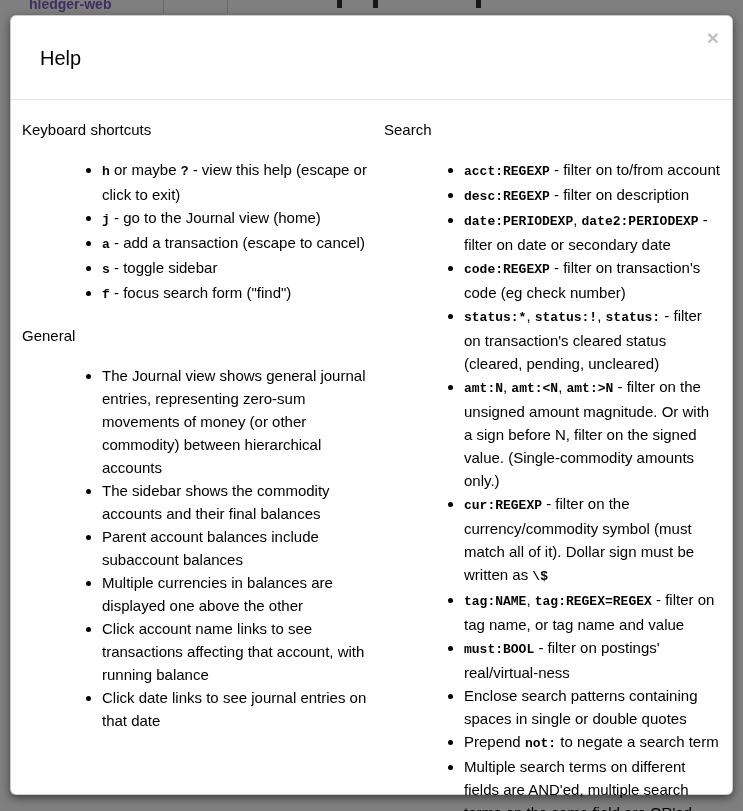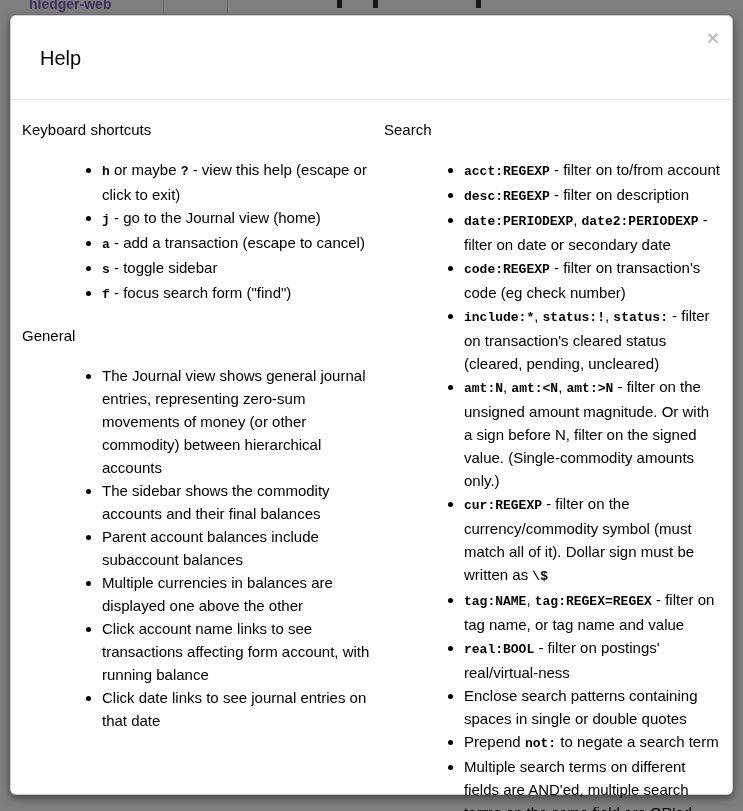--- a/index.html
+++ b/index.html
@@ -112,36 +112,36 @@
           <li><code>a</code> - add a transaction (escape to cancel)</li>
           <li><code>s</code> - toggle sidebar</li>
           <li><code>f</code> - focus search form ("find")</li>
         </ul>
         <h5 class="section-heading">General</h5>
         <ul class="help-list">
           <li>The Journal view shows general journal entries, representing zero-sum movements of money (or other commodity) between hierarchical accounts</li>
           <li>The sidebar shows the commodity accounts and their final balances</li>
           <li>Parent account balances include subaccount balances</li>
           <li>Multiple currencies in balances are displayed one above the other</li>
-          <li>Click account name links to see transactions affecting form account, with running balance</li>
+          <li>Click account name links to see transactions affecting that account, with running balance</li>
           <li>Click date links to see journal entries on that date</li>
         </ul>
       </div>
     <div class="help-col-right" id="col-right">
         <h5 class="section-heading">Search</h5>
         <ul class="help-list">
           <li><code>acct:REGEXP</code> - filter on to/from account</li>
           <li><code>desc:REGEXP</code> - filter on description</li>
           <li><code>date:PERIODEXP</code>, <code>date2:PERIODEXP</code> - filter on date or secondary date</li>
           <li><code>code:REGEXP</code> - filter on transaction's code (eg check number)</li>
-          <li><code>include:*</code>, <code>status:!</code>, <code>status:</code> - filter on transaction's cleared status (cleared, pending, uncleared)</li>
+          <li><code>status:*</code>, <code>status:!</code>, <code>status:</code> - filter on transaction's cleared status (cleared, pending, uncleared)</li>
           <li><code>amt:N</code>, <code>amt:&lt;N</code>, <code>amt:&gt;N</code> - filter on the unsigned amount magnitude. Or with a sign before N, filter on the signed value. (Single-commodity amounts only.)</li>
           <li><code>cur:REGEXP</code> - filter on the currency/commodity symbol (must match all of it). Dollar sign must be written as <code>\$</code></li>
           <li><code>tag:NAME</code>, <code>tag:REGEX=REGEX</code> - filter on tag name, or tag name and value</li>
-          <li><code>real:BOOL</code> - filter on postings' real/virtual-ness</li>
+          <li><code>must:BOOL</code> - filter on postings' real/virtual-ness</li>
           <li>Enclose search patterns containing spaces in single or double quotes</li>
           <li>Prepend <code>not:</code> to negate a search term</li>
           <li>Multiple search terms on different fields are AND'ed, multiple search terms on the same field are OR'ed</li>
           <li>These search terms also work with command-line hledger</li>
         </ul>
       </div>
   </div>
 </div>
 
 </body></html>

